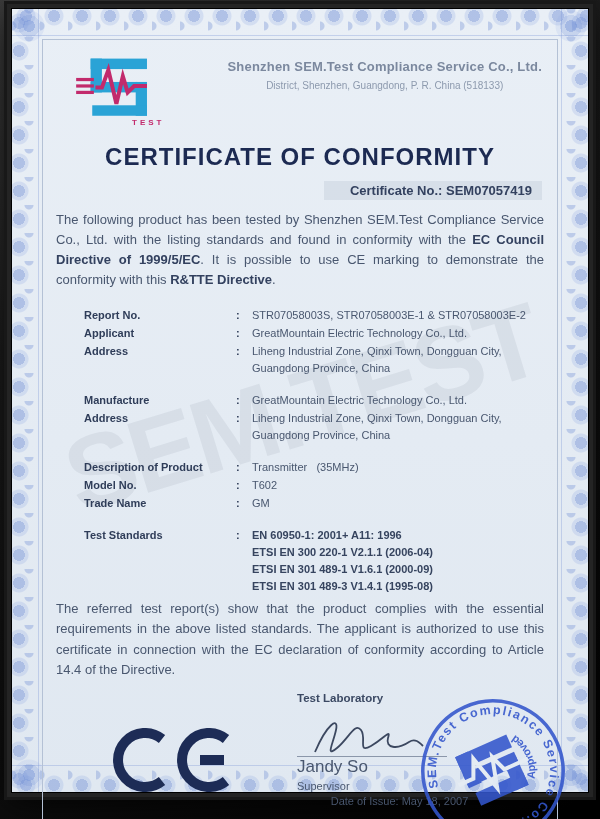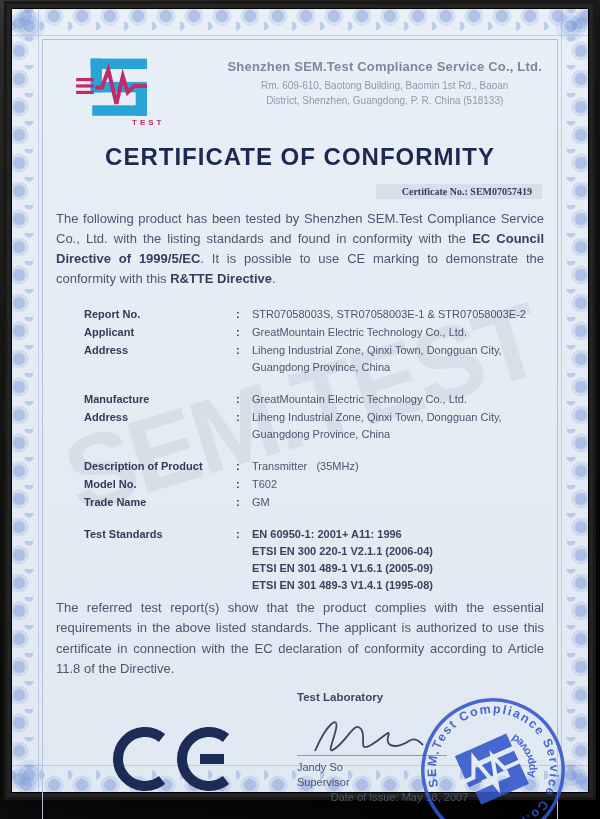--- a/index.html
+++ b/index.html
@@ -19,37 +19,37 @@
   .main-box{position:relative;z-index:1;border:1px solid #b4c1d5;padding:9px 13px 4px 13px;}
 
   .hdr{display:flex;justify-content:space-between;align-items:flex-start;margin:4px 2px 2px 2px;}
   .logo-wrap{padding-left:18px;padding-top:4px;}
   .logo-test{font-size:8px;font-weight:bold;letter-spacing:3px;color:#c22a6c;margin:-9px 0 0 56px;}
   .co-block{text-align:center;padding-top:6px;}
   .co-name{font-size:13px;font-weight:bold;color:#7b889e;letter-spacing:.2px;}
   .co-addr{font-size:10px;color:#8d9aae;margin-top:4px;line-height:1.5;}
   .title{text-align:center;font-size:24px;font-weight:bold;color:#1c2a52;letter-spacing:1px;margin:16px 0 10px 0;}
   .certno-row{text-align:right;margin:2px 2px 10px 0;}
-  .certno{display:inline-block;font-size:10px;font-weight:bold;color:#33415f;background:rgba(160,172,190,.22);padding:2px 10px 2px 26px;font-family:Liberation Serif, serif;}
+  .certno{display:inline-block;font-size:13px;font-weight:bold;color:#33415f;background:rgba(160,172,190,.22);padding:2px 10px 2px 26px;}
   .para{font-size:13px;line-height:1.55;text-align:justify;color:#49576f;}
   .fields{margin:16px 0 2px 28px;}
   .field-row{display:grid;grid-template-columns:152px 16px 1fr;font-size:11px;line-height:1.55;margin:1px 0;}
   .field-row.gap{margin-top:15px;}
   .f-label{font-weight:bold;color:#2f3d59;}
   .f-colon{font-weight:bold;color:#2f3d59;}
   .f-value{color:#49576f;white-space:pre-wrap;padding-right:4px;}
   .f-value.bold{font-weight:bold;color:#36445f;}
   .closing{margin-top:4px;}
   .bottom-zone{position:relative;height:158px;margin-top:10px;}
   .ce{position:absolute;left:56px;top:38px;}
   .lab-block{position:absolute;right:42px;top:2px;width:205px;}
   .lab-title{font-size:11.5px;font-weight:bold;color:#3b4963;}
   .sig-area{margin-top:8px;width:150px;border-bottom:1px solid #8b97aa;height:44px;position:relative;}
   .sig-svg{position:absolute;left:8px;bottom:-8px;}
-  .sig-name{font-size:11px;margin-top:5px;color:#49576f;}
+  .sig-name{font-size:17px;color:#49576f;}
   .sig-role{font-size:11px;margin-top:3px;color:#49576f;}
   .sig-date{font-size:11px;margin-top:3px;color:#49576f;text-align:center;}
   .stamp{position:absolute;right:-24px;top:6px;width:150px;height:150px;transform:rotate(-24deg);opacity:.88;z-index:2;}
   .footer-note{position:relative;z-index:1;margin-top:8px;padding:8px 2px 8px 2px;border-bottom:1px solid #b4c1d5;}
 </style>
 </head>
 <body>
 
 <div class="photo">
   <div class="page">
@@ -82,21 +82,20 @@
                 <rect x="0" y="34" width="22" height="4"></rect>
                 <rect x="0" y="42" width="22" height="4"></rect>
               </g>
               <polyline points="24,38 32,38 40,16 50,58 58,24 64,44 72,36 88,36" fill="none" stroke="#c22a6c" stroke-width="5"></polyline>
             </svg>
             <div class="logo-test">TEST</div>
           </div>
           <div class="co-block">
             <div class="co-name">Shenzhen SEM.Test Compliance Service Co., Ltd.</div>
             <div class="co-addr">
-              <div>Rm. 609-610, Baotong Building, Baomin 1st Rd., Baoan</div>
               <div>District, Shenzhen, Guangdong, P. R. China (518133)</div>
             </div>
           </div>
         </div>
 
         <div class="title">CERTIFICATE OF CONFORMITY</div>
 
         <div class="certno-row">
           <span class="certno">Certificate No.: SEM07057419</span>
         </div>
@@ -140,25 +139,25 @@
               <div class="f-value"><div>T602</div></div>
             </div>
             <div class="field-row">
               <div class="f-label">Trade Name</div>
               <div class="f-colon">:</div>
               <div class="f-value"><div>GM</div></div>
             </div>
             <div class="field-row gap">
               <div class="f-label">Test Standards</div>
               <div class="f-colon">:</div>
-              <div class="f-value bold"><div>EN 60950-1: 2001+ A11: 1996</div><div>ETSI EN 300 220-1 V2.1.1 (2006-04)</div><div>ETSI EN 301 489-1 V1.6.1 (2005-09)</div><div>ETSI EN 301 489-3 V1.4.1 (1995-08)</div></div>
-            </div>
-          </div>
-
-        <div class="para closing">The referred test report(s) show that the product complies with the essential requirements in the above listed standards. The applicant is authorized to use this certificate in connection with the EC declaration of conformity according to Article 11.8 of the Directive.</div>
+              <div class="f-value bold"><div>EN 60950-1: 2001+ A11: 1996</div><div>ETSI EN 300 220-1 V2.1.1 (2006-04)</div><div>ETSI EN 301 489-1 V1.6.1 (2000-09)</div><div>ETSI EN 301 489-3 V1.4.1 (1995-08)</div></div>
+            </div>
+          </div>
+
+        <div class="para closing">The referred test report(s) show that the product complies with the essential requirements in the above listed standards. The applicant is authorized to use this certificate in connection with the EC declaration of conformity according to Article 14.4 of the Directive.</div>
 
         <div class="bottom-zone">
 
           <svg class="ce" width="126" height="64" viewBox="0 0 126 64">
             <path d="M 50 11 A 27 27 0 1 0 50 53" fill="none" stroke="#1d2c56" stroke-width="10"></path>
             <path d="M 114 11 A 27 27 0 1 0 114 53" fill="none" stroke="#1d2c56" stroke-width="10"></path>
             <line x1="88" y1="32" x2="112" y2="32" stroke="#1d2c56" stroke-width="10"></line>
           </svg>
 
           <div class="lab-block">

